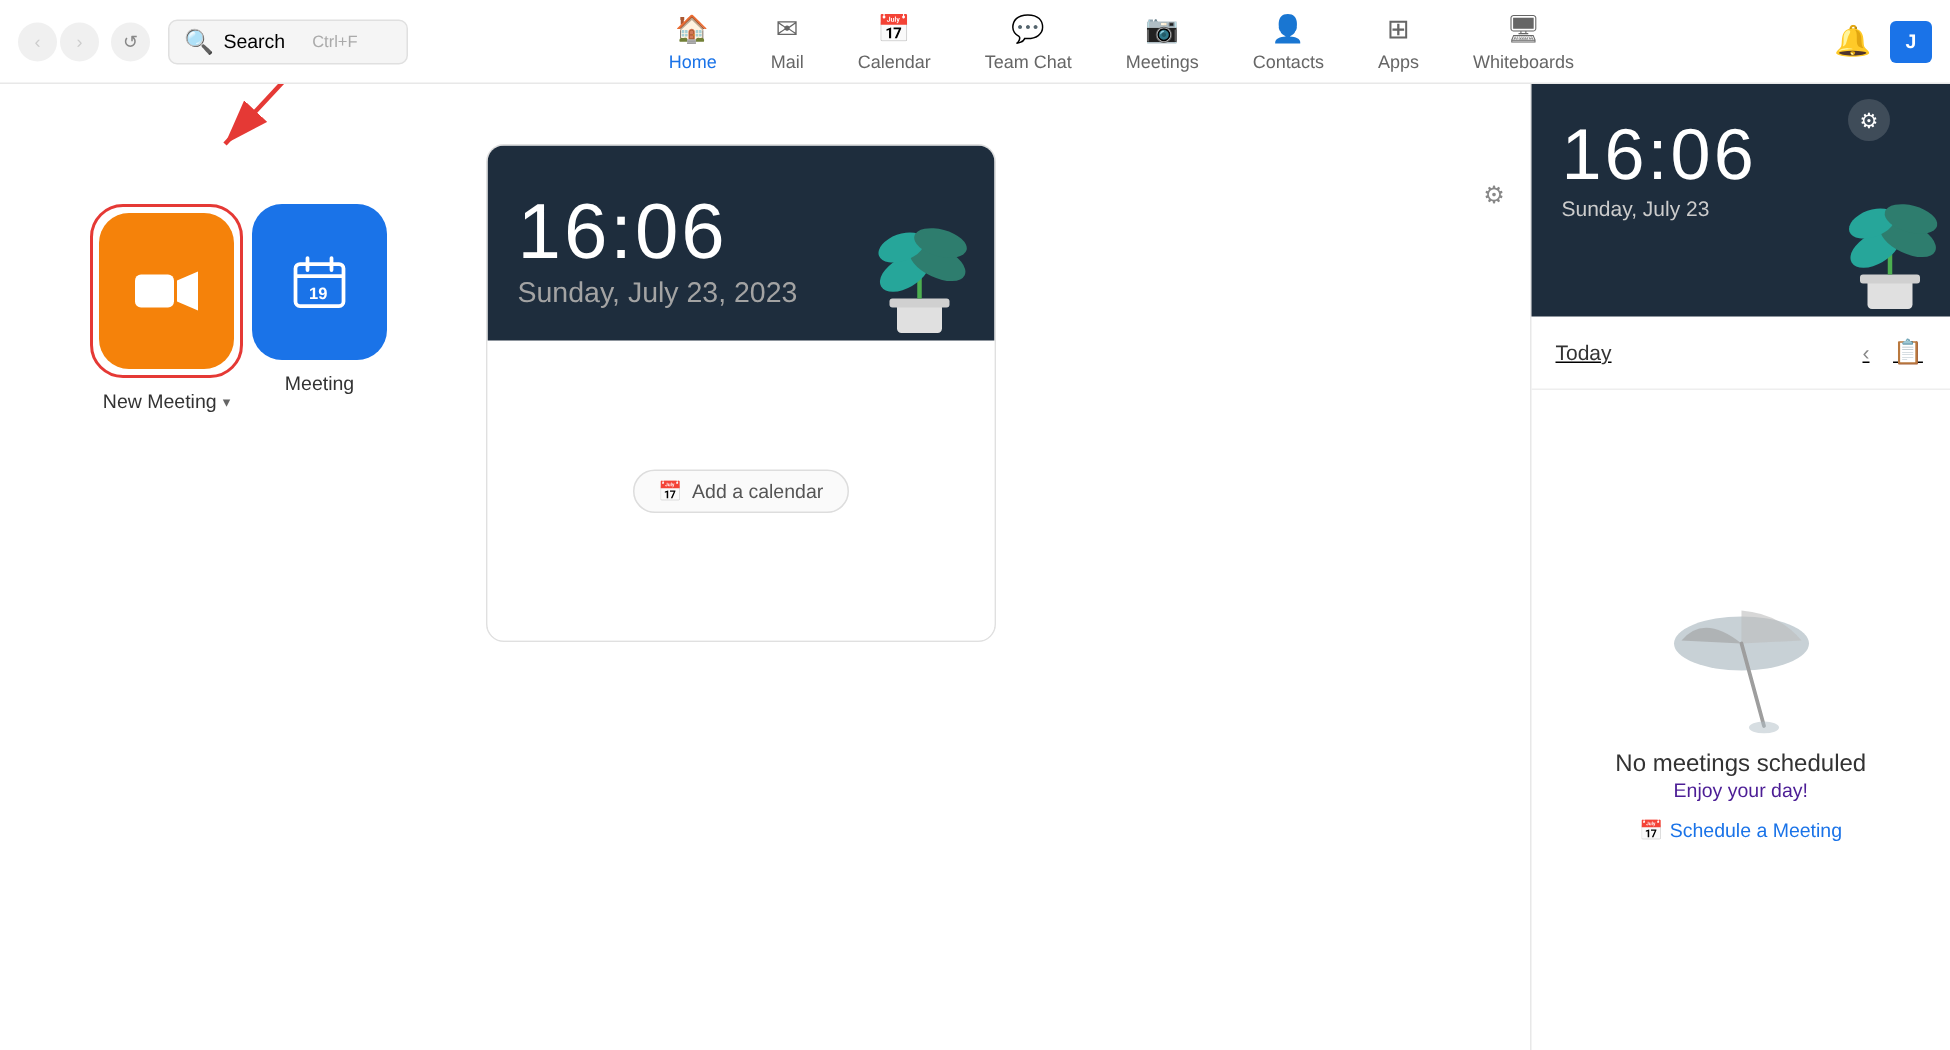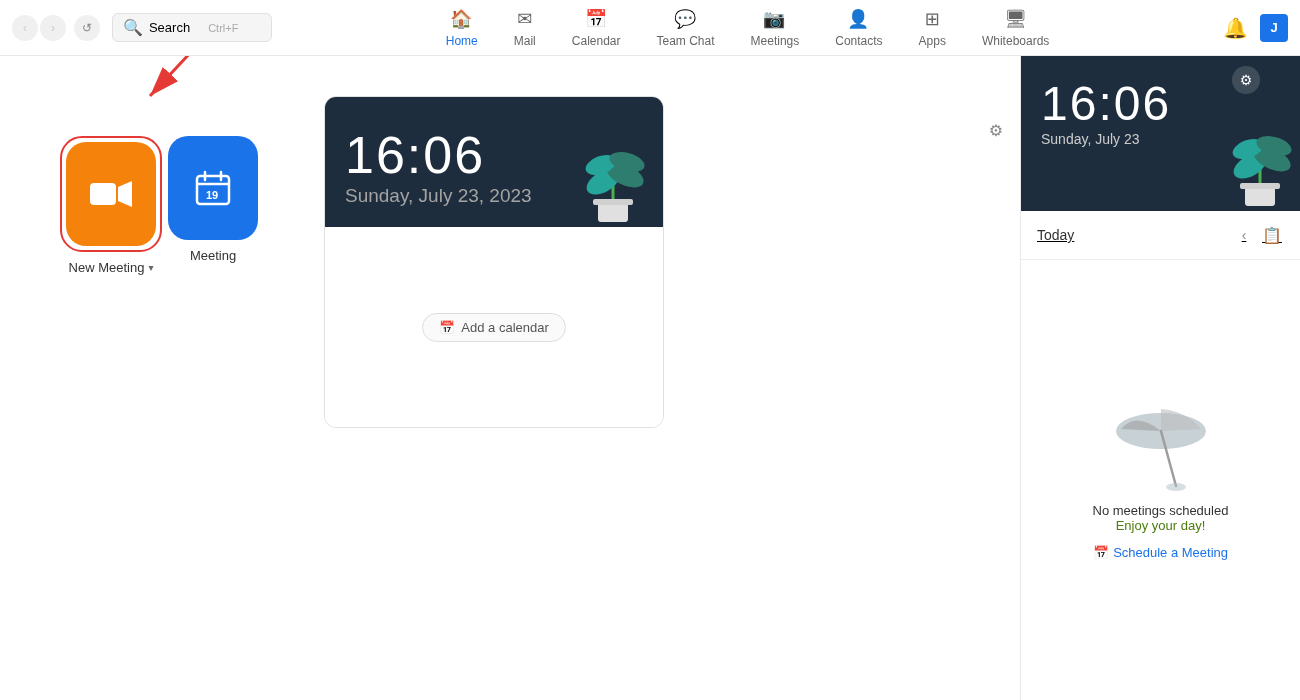--- a/index.html
+++ b/index.html
@@ -132,22 +132,22 @@
     }
     .sidebar-today-label { font-size: 14px; font-weight: 500; color: #333; }
     .sidebar-nav-arrows { display: flex; gap: 4px; }
     .sidebar-nav-btn { width: 24px; height: 24px; border: none; background: none; cursor: pointer; color: #888; font-size: 14px; border-radius: 4px; display: flex; align-items: center; justify-content: center; }
     .calendar-icon-btn { width: 24px; height: 24px; border: none; background: none; cursor: pointer; color: #888; font-size: 16px; }
 
     .sidebar-body {
       flex: 1; display: flex; flex-direction: column; align-items: center; justify-content: center; gap: 12px; padding: 20px;
     }
     .no-meetings-text { text-align: center; }
-    .no-meetings-main { font-size: 13px; color: #333; font-weight: 500; }
-    .no-meetings-sub { font-size: 13px; color: #4d7c0f; text-align: center; }
+    .no-meetings-main { font-size: 16px; color: #333; font-weight: 500; }
+    .no-meetings-sub { font-size: 13px; color: #4c1d95; text-align: center; }
     .schedule-link {
       display: flex; align-items: center; gap: 4px; color: #1a73e8; font-size: 13px; cursor: pointer; text-decoration: none;
     }
 
     
   </style>
 </head>
 <body>
 
 <div class="topbar">

